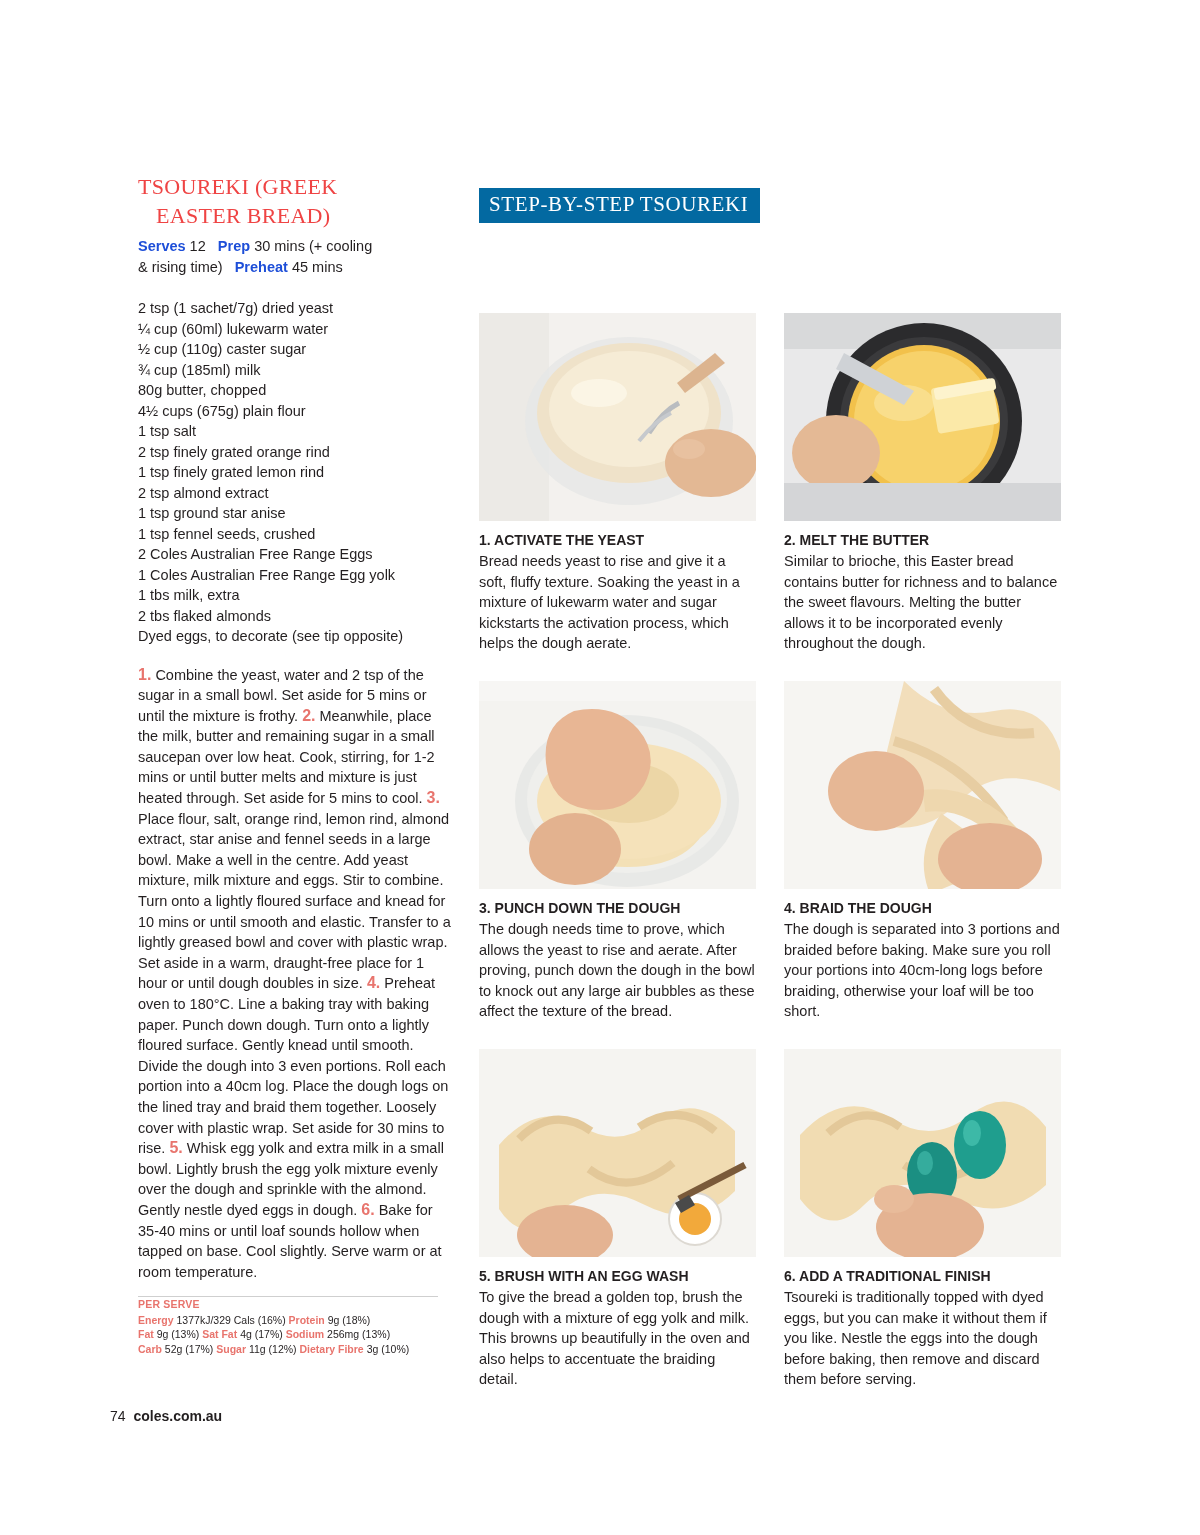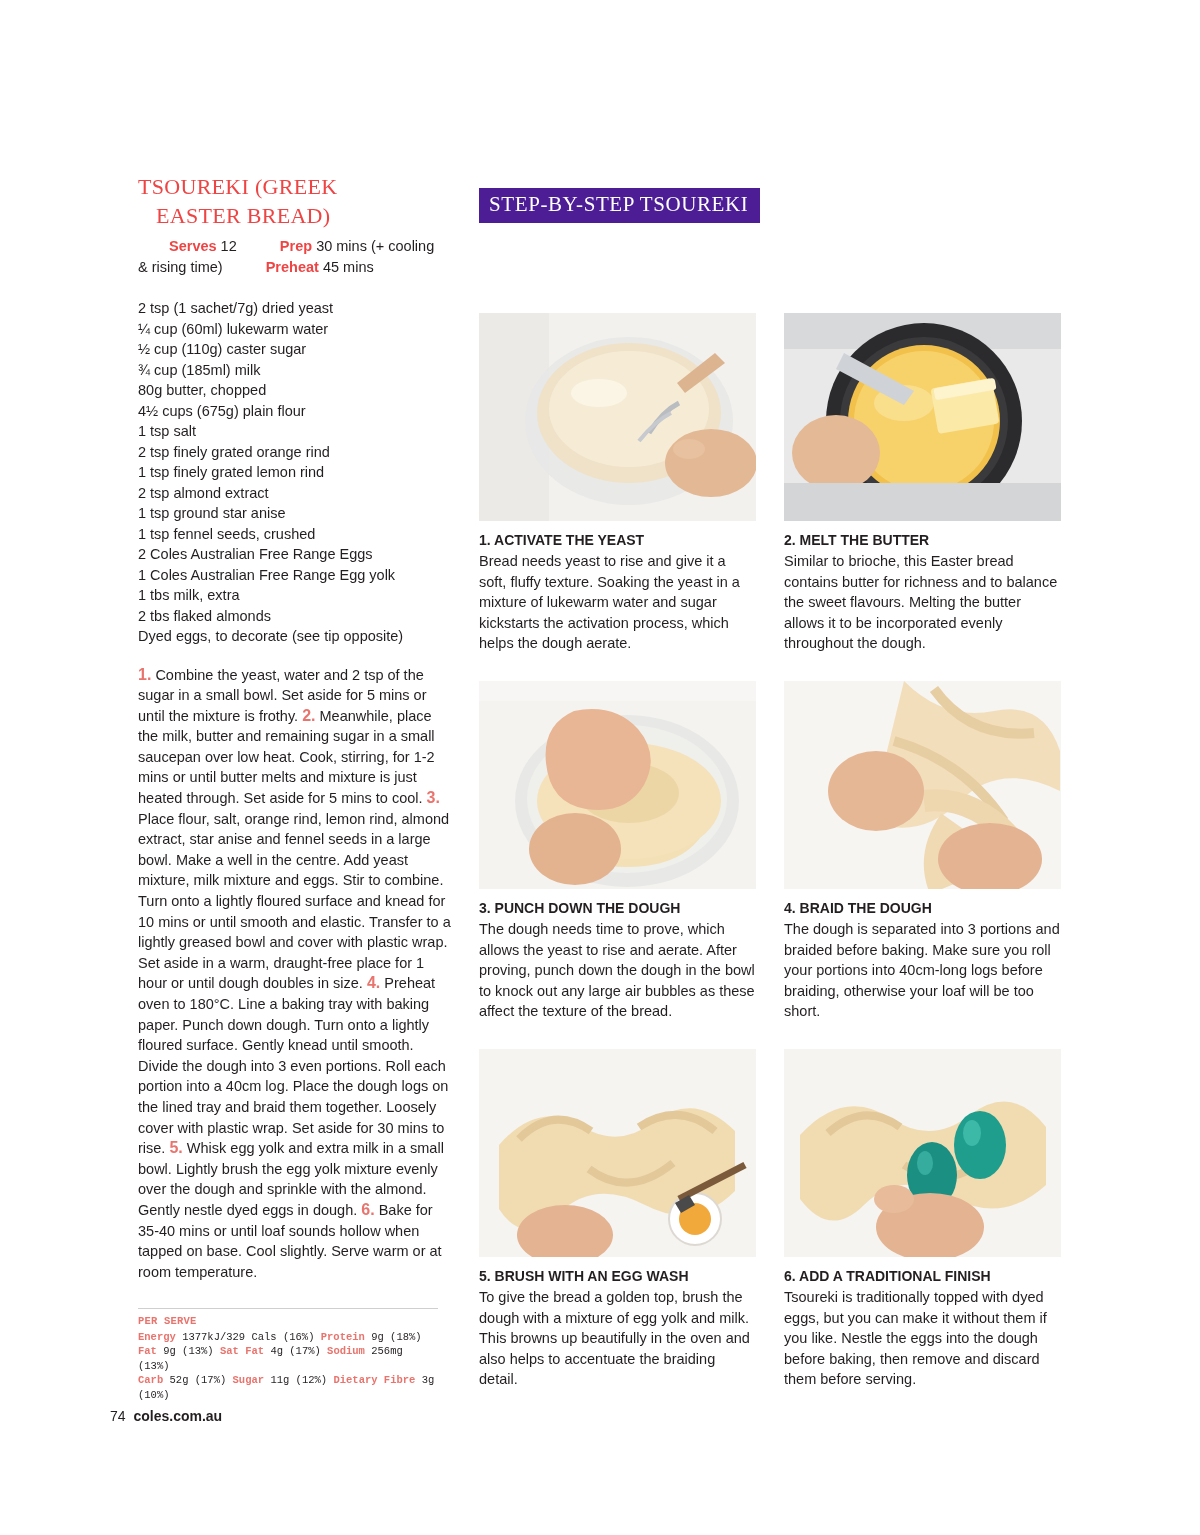--- a/index.html
+++ b/index.html
@@ -42,23 +42,22 @@
     display: block;
     padding-left: 18px;
   }
   .meta {
     font-size: 14.5px;
     line-height: 21px;
     color: #231f20;
     margin-bottom: 20px;
   }
   .meta .lbl {
-    color: #ef4444;
+    color: #1d4ed8;
     font-weight: bold;
-    margin-left: 31px;
   }
   .ingredients {
     font-size: 14.5px;
     line-height: 20.5px;
     margin-bottom: 18px;
   }
   .ingredients div { white-space: nowrap; }
   .ingredients .last { font-weight: normal; }
 
   .method {
@@ -66,48 +65,46 @@
     line-height: 20.6px;
     text-align: left;
   }
   .method .num {
     color: #e8746d;
     font-weight: bold;
     font-size: 16px;
   }
 
   .nutrition {
-    margin-top: 26px;
+    margin-top: 14px;
     border-top: 1px solid #cfcfcf;
-    padding-top: 5px;
     width: 300px;
     font-size: 10.5px;
     line-height: 14.5px;
     color: #231f20;
-    font-family: Liberation Mono, monospace;
   }
   .nutrition .head {
     color: #e8746d;
     font-weight: bold;
     letter-spacing: 0.2px;
     font-size: 10.5px;
     margin-bottom: 1px;
   }
   .nutrition b { color: #e8746d; }
 
   
   .right-col {
     position: absolute;
     left: 479px;
     top: 188px;
     width: 583px;
   }
   .step-banner {
     display: inline-block;
-    background: #4c1d95;
+    background: #0369a1;
     color: #ffffff;
     font-family: "Liberation Serif", serif;
     font-size: 21px;
     letter-spacing: 0.6px;
     padding: 4px 12px 6px 10px;
   }
   .intro {
     margin-top: 16px;
     font-size: 14.5px;
     line-height: 21px;

